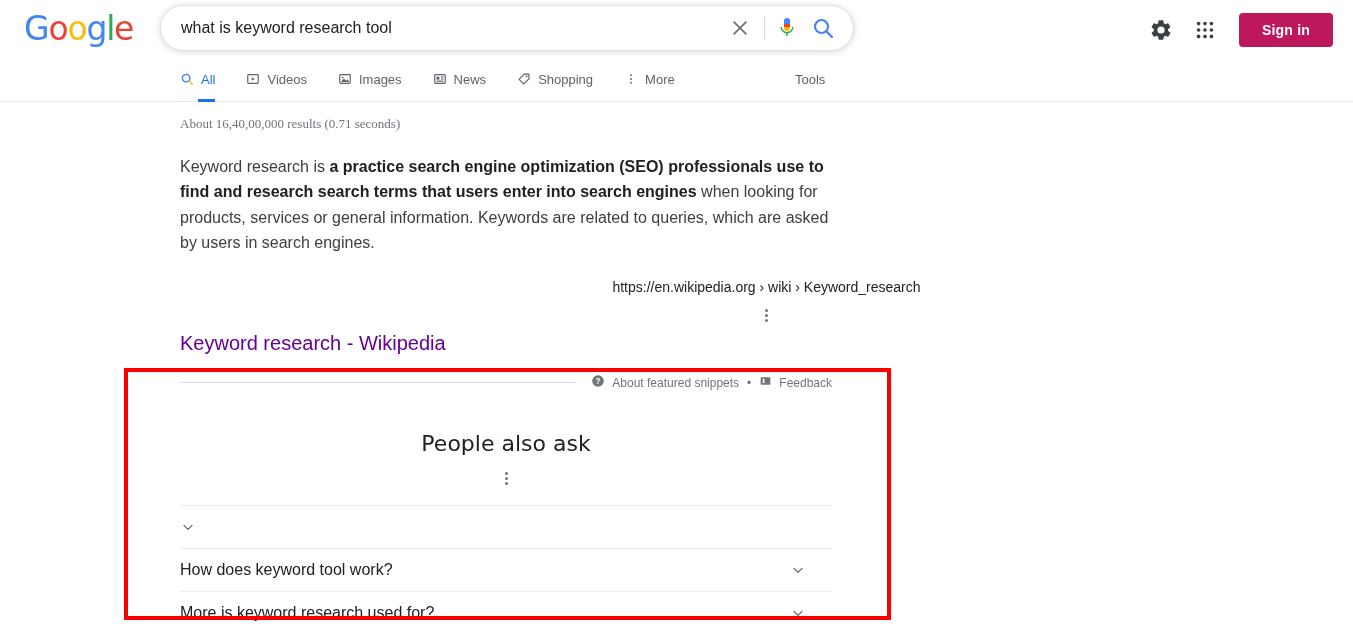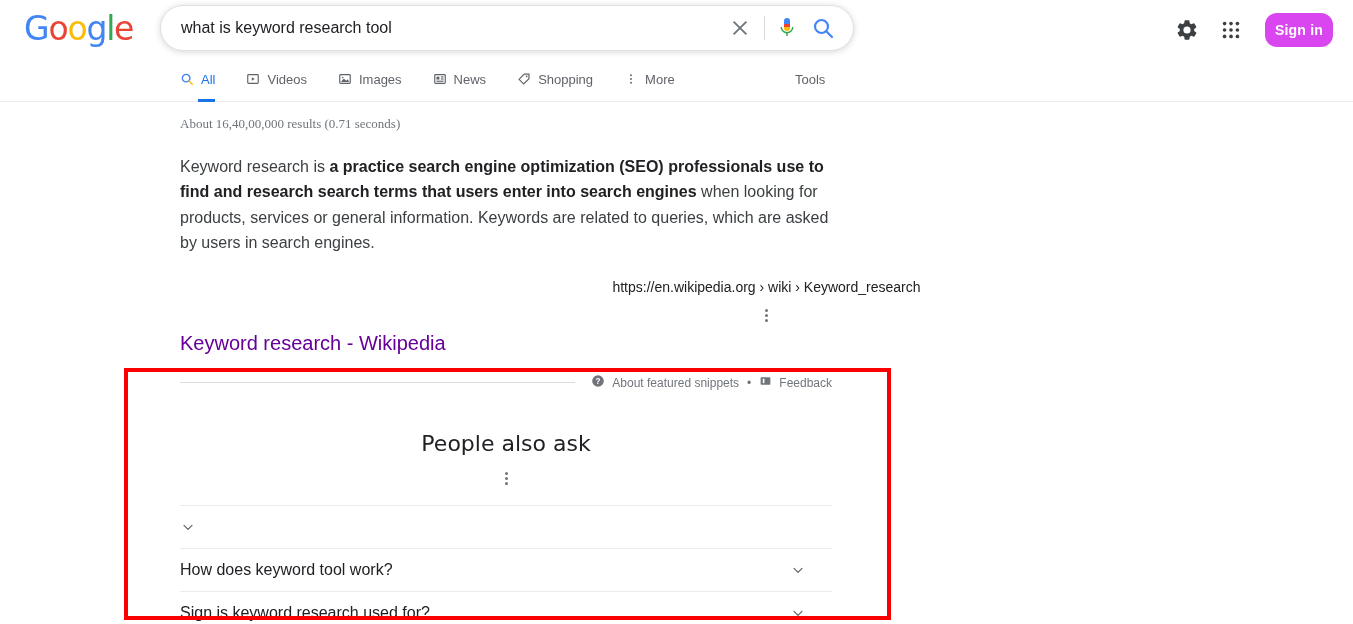--- a/index.html
+++ b/index.html
@@ -81,26 +81,26 @@
     gap: 4px;
   }
   .icon-btn {
     width: 40px; height: 40px;
     display: flex; align-items: center; justify-content: center;
     border-radius: 50%;
     cursor: pointer;
   }
   .signin-btn {
     margin-left: 10px;
-    background: #d946ef;
+    background: #be185d;
     color: #fff;
     font-size: 14px;
     font-weight: bold;
-    padding: 9px 10px;
-    border-radius: 12px;
+    padding: 9px 23px;
+    border-radius: 4px;
     border: none;
     cursor: pointer;
     font-family: "Liberation Sans", sans-serif;
     letter-spacing: 0.2px;
   }
 
   
   .navbar {
     position: relative;
     height: 46px;
@@ -450,21 +450,21 @@
       <div class="paa-item">
         <span>How does keyword tool work?</span>
         <span class="chev">
           <svg width="16" height="16" viewBox="0 0 24 24" fill="none" stroke="#5f6368" stroke-width="1.8">
             <polyline points="6,9.5 12,15.5 18,9.5" stroke-linecap="round" stroke-linejoin="round"></polyline>
           </svg>
         </span>
       </div>
 
       <div class="paa-item">
-        <span>Sign is keyword research used for?</span>
+        <span>More is keyword research used for?</span>
         <span class="chev">
           <svg width="16" height="16" viewBox="0 0 24 24" fill="none" stroke="#5f6368" stroke-width="1.8">
             <polyline points="6,9.5 12,15.5 18,9.5" stroke-linecap="round" stroke-linejoin="round"></polyline>
           </svg>
         </span>
       </div>
 
       <div class="paa-item">
         <span>What are the keyword tools?</span>
         <span class="chev">

